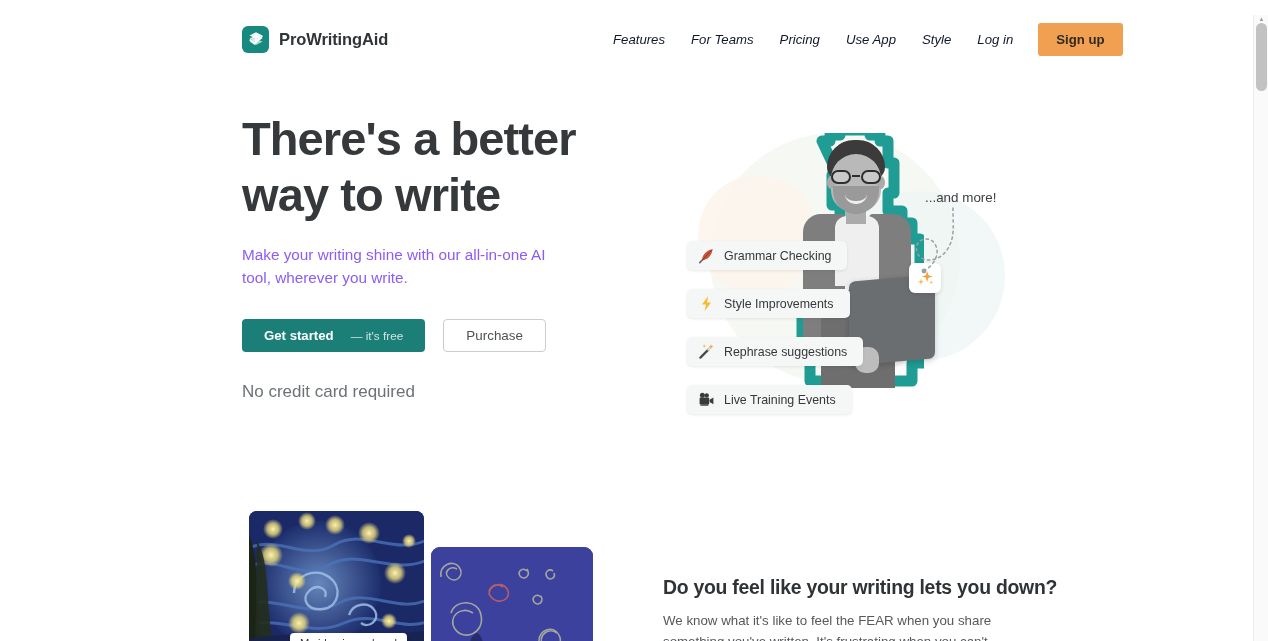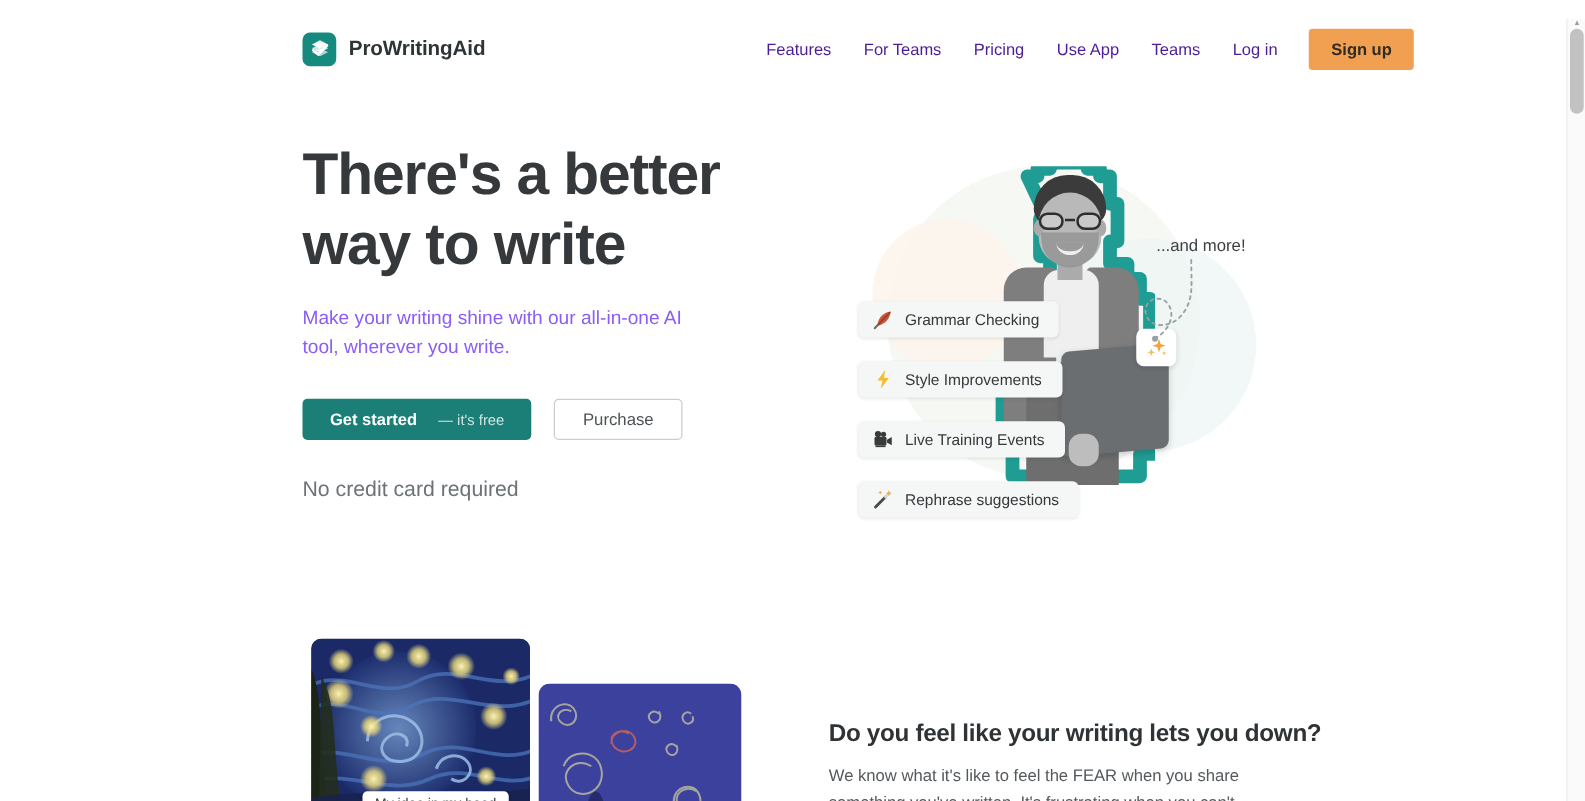--- a/index.html
+++ b/index.html
@@ -67,25 +67,26 @@
 
   .nav {
     position: absolute;
     left: 600px;
     display: flex;
     align-items: center;
     gap: 0;
   }
   .nav-link {
     font-size: 13.2px;
-    color: #4c1d95;
+    color: #0f172a;
     text-decoration: none;
     padding: 6px 13px;
     white-space: nowrap;
     cursor: pointer;
+    font-style: italic;
   }
 
   .signup-btn {
     margin-left: 12px;
     background: #f0a050;
     color: #2f2a23;
     font-size: 13.2px;
     font-weight: bold;
     border: none;
     border-radius: 3px;
@@ -527,21 +528,21 @@
         </svg>
       </span>
       <span class="brand-name">ProWritingAid</span>
     </a>
 
     <nav class="nav">
       <a class="nav-link">Features</a>
       <a class="nav-link">For Teams</a>
       <a class="nav-link">Pricing</a>
       <a class="nav-link">Use App</a>
-      <a class="nav-link">Teams</a>
+      <a class="nav-link">Style</a>
       <a class="nav-link">Log in</a>
       <button class="signup-btn">Sign up</button>
     </nav>
 
   </header>
 
   <section id="hero">
 
     <div class="hero-copy">
       <h1 class="hero-title">
@@ -633,40 +634,40 @@
             <svg width="17" height="17" viewBox="0 0 17 17" aria-hidden="true">
               <path d="M10.2 1 L4 9.4 H8 L6.6 16 L13 7.4 H9 Z" fill="#f5bb29"></path>
             </svg>
           </span>
           <span class="chip-label">Style Improvements</span>
         </div>
 
         <div class="chip">
           <span class="chip-icon">
             <svg width="17" height="17" viewBox="0 0 17 17" aria-hidden="true">
+              <path d="M2.4 14.6 L10.6 6.4" stroke="#4a4a4a" stroke-width="2.3" stroke-linecap="round"></path>
+              <path d="M10.4 6.6 L13.6 3.4" stroke="#d8d8d8" stroke-width="2.3" stroke-linecap="round"></path>
+              <path d="M13 1.2 L13.7 2.9 L15.4 3.6 L13.7 4.3 L13 6 L12.3 4.3 L10.6 3.6 L12.3 2.9 Z" fill="#f0b13a"></path>
+              <path d="M6.2 1.4 L6.7 2.6 L7.9 3.1 L6.7 3.6 L6.2 4.8 L5.7 3.6 L4.5 3.1 L5.7 2.6 Z" fill="#f0b13a"></path>
+            </svg>
+          </span>
+          <span class="chip-label">Rephrase suggestions</span>
+        </div>
+
+        <div class="chip">
+          <span class="chip-icon">
+            <svg width="17" height="17" viewBox="0 0 17 17" aria-hidden="true">
               <rect x="1.6" y="6.4" width="9.6" height="7" rx="1.2" fill="#3a3a3a"></rect>
               <path d="M11.6 8.8 L15.4 6.6 V13.2 L11.6 11 Z" fill="#3a3a3a"></path>
               <circle cx="4.4" cy="4.2" r="2.5" fill="#3a3a3a"></circle>
               <circle cx="8.8" cy="4.4" r="2.1" fill="#3a3a3a"></circle>
               <rect x="2.4" y="13.4" width="8" height="1.3" fill="#3a3a3a"></rect>
             </svg>
           </span>
           <span class="chip-label">Live Training Events</span>
-        </div>
-
-        <div class="chip">
-          <span class="chip-icon">
-            <svg width="17" height="17" viewBox="0 0 17 17" aria-hidden="true">
-              <path d="M2.4 14.6 L10.6 6.4" stroke="#4a4a4a" stroke-width="2.3" stroke-linecap="round"></path>
-              <path d="M10.4 6.6 L13.6 3.4" stroke="#d8d8d8" stroke-width="2.3" stroke-linecap="round"></path>
-              <path d="M13 1.2 L13.7 2.9 L15.4 3.6 L13.7 4.3 L13 6 L12.3 4.3 L10.6 3.6 L12.3 2.9 Z" fill="#f0b13a"></path>
-              <path d="M6.2 1.4 L6.7 2.6 L7.9 3.1 L6.7 3.6 L6.2 4.8 L5.7 3.6 L4.5 3.1 L5.7 2.6 Z" fill="#f0b13a"></path>
-            </svg>
-          </span>
-          <span class="chip-label">Rephrase suggestions</span>
         </div>
 
       </div>
     </div>
   </section>
 
   <section id="lower">
 
     <div class="art-cards">
 

